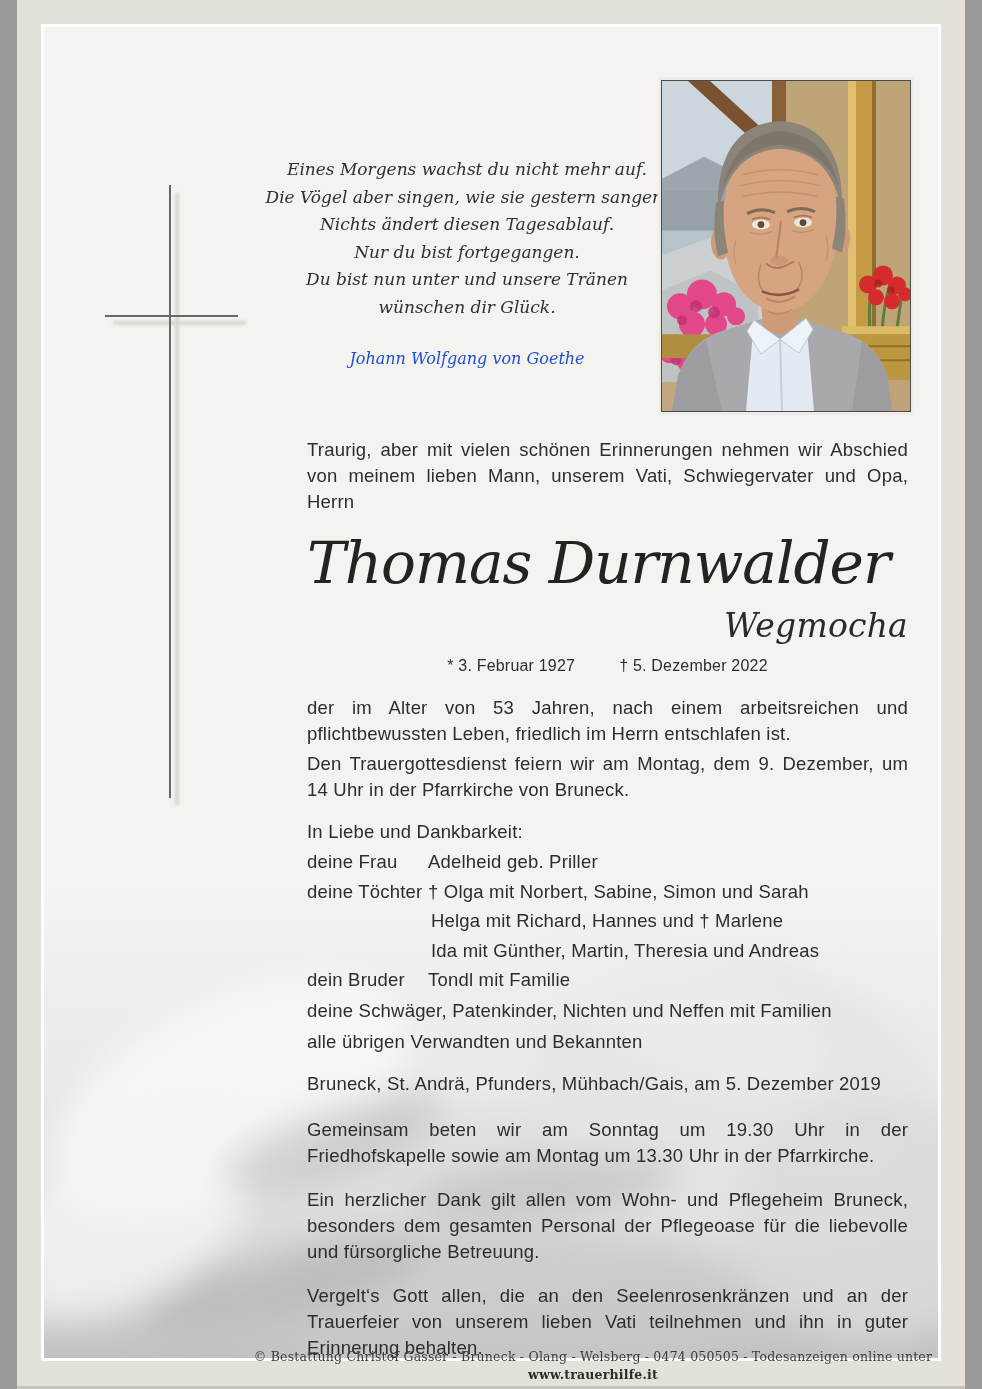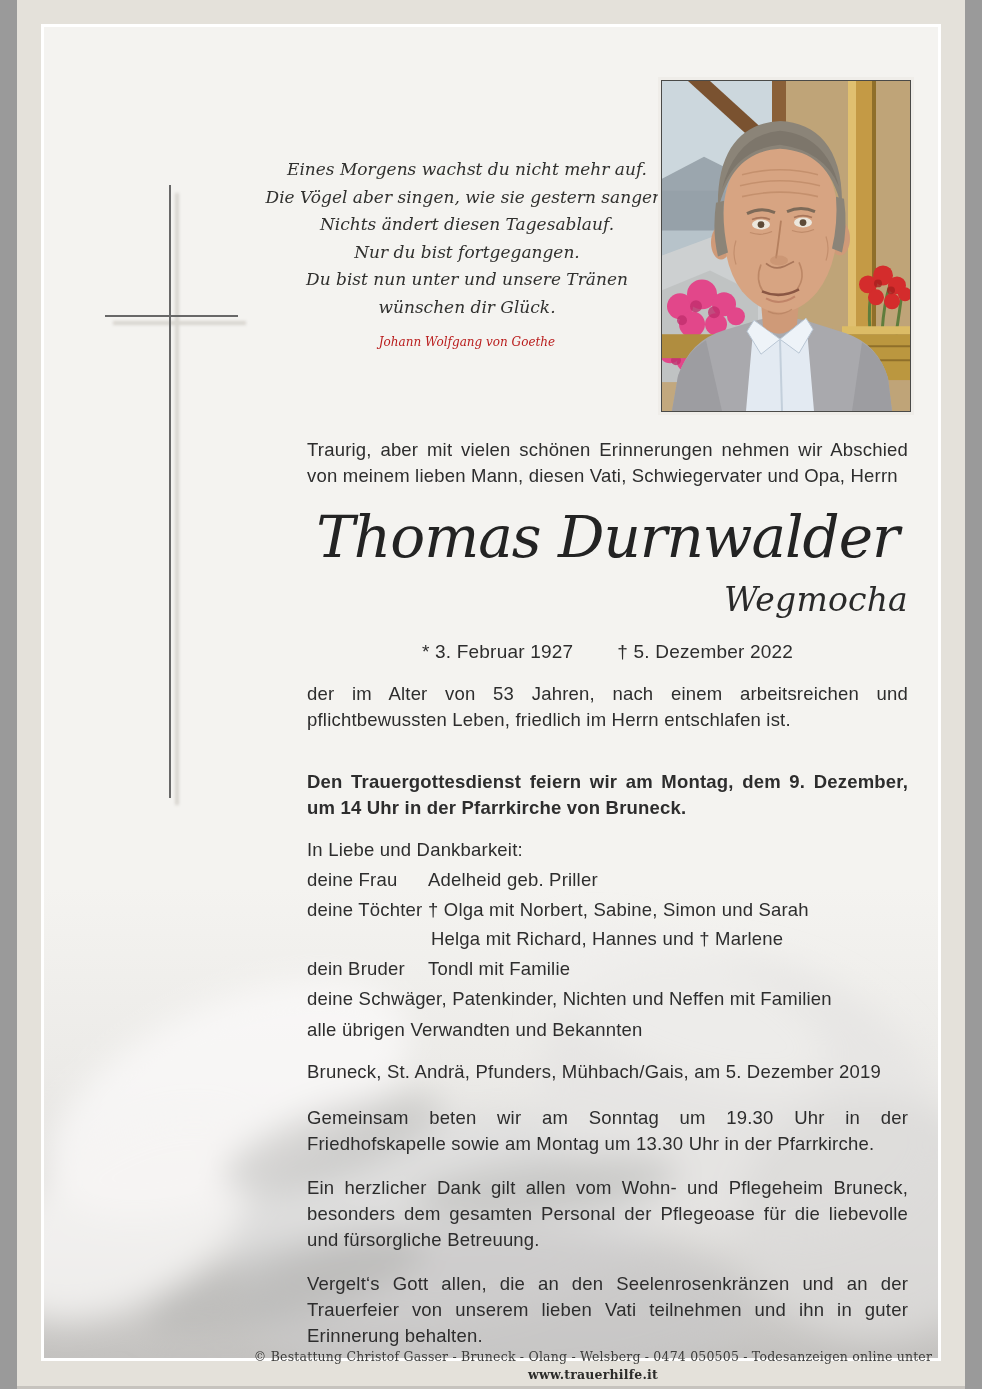--- a/index.html
+++ b/index.html
@@ -47,64 +47,63 @@
   
   .poem{
     position:absolute; left:248px; top:156px; width:404px;
     text-align:center;
     font-family:"DejaVu Serif", serif;
     font-style:italic;
     font-size:17px; line-height:27.5px;
     color:#30302e;
   }
   .poem-attr{
-    margin-top:8px;
-    font-size:12px; color:#b91c1c;
+    margin-top:24px;
+    font-size:16px; color:#1d4ed8;
   }
 
   
   .photo{
     position:absolute; left:644px; top:80px; width:250px; height:332px;
     border:1px solid #4a4a48;
     outline:3px solid #efede9;
     background:#c2a87e;
   }
   .photo svg{ display:block; width:100%; height:100%; }
 
   
   .main{
     position:absolute; left:290px; top:437px; width:601px;
     font-size:18.5px; line-height:26px;
     letter-spacing:0.2px;
   }
   .para{ text-align:justify; }
   .deceased-name{
     margin-top:8px;
-    text-align:center;
     font-family:"DejaVu Serif", serif;
     font-style:italic;
     font-size:58px; line-height:80px;
     color:#232323;
     letter-spacing:-1px;
     white-space:nowrap;
   }
   .deceased-nick{
     text-align:right;
     font-family:"DejaVu Serif", serif;
     font-style:italic;
     font-size:33px; line-height:46px;
     color:#2a2a2a;
   }
   .dates{
-    margin-top:16px;
+    margin-top:4px;
     display:flex; justify-content:center; gap:44px;
-    font-size:19px;
+    font-size:16px;
   }
   .p-age{ margin-top:16px; }
-  .p-service{ margin-top:36px;font-weight:bold; }
+  .p-service{ margin-top:4px; }
   .mourners-heading{ margin-top:14px; line-height:30px; }
   .mourner-row{ display:flex; line-height:29.5px; }
   .mourner-label{ width:121px; flex:0 0 121px; }
   .mourner-value{ flex:1; }
   .mourner-cont{ padding-left:124px; line-height:29.5px; }
   .mourner-extra{ line-height:30px; margin-top:1px; }
   .dateline{ margin-top:12px; line-height:30px; }
   .p-prayer{ margin-top:18px; }
   .p-thanks{ margin-top:18px; }
   .p-vergelt{ margin-top:18px; }
@@ -277,21 +276,21 @@
       <path d="M100,211 Q118,219 137,209" stroke="#8a5744" stroke-width="2.6" fill="none"></path>
       <path d="M104,218 Q118,226 133,216" stroke="#c08468" stroke-width="2" fill="none"></path>
       <path d="M106,231 Q118,237 130,229" stroke="#b5805f" stroke-width="1.3" fill="none" opacity="0.7"></path>
 
       <path d="M74,160 Q70,172 74,184" stroke="#b5805f" stroke-width="1.2" fill="none" opacity="0.6"></path>
       <path d="M164,156 Q168,168 164,180" stroke="#b5805f" stroke-width="1.2" fill="none" opacity="0.6"></path>
     </svg>
   </div>
 
   <div class="main">
-    <div class="para">Traurig, aber mit vielen schönen Erinnerungen nehmen wir Abschied von meinem lieben Mann, diesen Vati, Schwiegervater und Opa, Herrn</div>
+    <div class="para">Traurig, aber mit vielen schönen Erinnerungen nehmen wir Abschied von meinem lieben Mann, unserem Vati, Schwiegervater und Opa, Herrn</div>
 
     <div class="deceased-name">Thomas Durnwalder</div>
     <div class="deceased-nick">Wegmocha</div>
 
     <div class="dates">
       <span>* 3. Februar 1927</span>
       <span>† 5. Dezember 2022</span>
     </div>
 
     <div class="para p-age">der im Alter von 53 Jahren, nach einem arbeitsreichen und pflichtbewussten Leben, friedlich im Herrn entschlafen ist.</div>
@@ -301,20 +300,21 @@
 
     <div class="mourner-row">
       <span class="mourner-label">deine Frau</span>
       <span class="mourner-value">Adelheid geb. Priller</span>
     </div>
     <div class="mourner-row">
       <span class="mourner-label">deine Töchter</span>
       <span class="mourner-value">† Olga mit Norbert, Sabine, Simon und Sarah</span>
     </div>
     <div class="mourner-cont">Helga mit Richard, Hannes und † Marlene</div>
+    <div class="mourner-cont">Ida mit Günther, Martin, Theresia und Andreas</div>
     <div class="mourner-row">
       <span class="mourner-label">dein Bruder</span>
       <span class="mourner-value">Tondl mit Familie</span>
     </div>
     <div class="mourner-extra">deine Schwäger, Patenkinder, Nichten und Neffen mit Familien</div>
     <div class="mourner-extra">alle übrigen Verwandten und Bekannten</div>
 
     <div class="dateline">Bruneck, St. Andrä, Pfunders, Mühbach/Gais, am 5. Dezember 2019</div>
 
     <div class="para p-prayer">Gemeinsam beten wir am Sonntag um 19.30 Uhr in der Friedhofskapelle sowie am Montag um 13.30 Uhr in der Pfarrkirche.</div>

